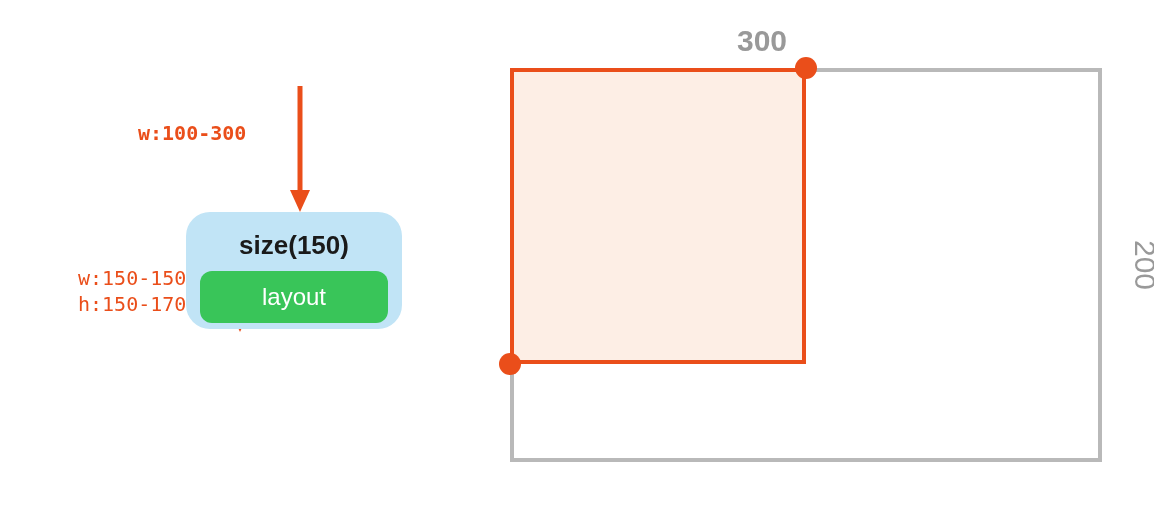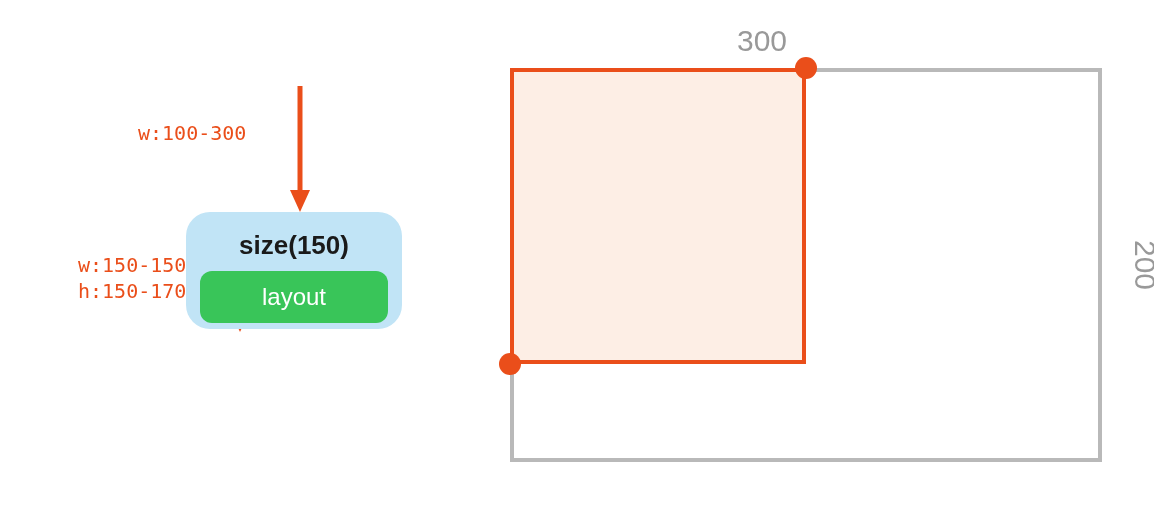--- a/index.html
+++ b/index.html
@@ -16,22 +16,22 @@
     }
 
     
     .constraint-text {
       position: absolute;
       font-family: ui-monospace, Menlo, Consolas, monospace;
       color: #ea4e1a;
       font-size: 20px;
       line-height: 1.3;
     }
-    .constraint-1 { left: 138px; top: 120px; }
-    .constraint-2 { left: 78px;  top: 252px; text-align: center; }
+    .constraint-1 { left: 138px; top: 120px; font-weight: bold; }
+    .constraint-2 { left: 78px;  top: 265px; text-align: center; }
 
     .arrow {
       position: absolute;
     }
     .arrow svg { display:block; }
 
     .arrow-1 { left: 288px; top: 86px;  width: 24px; height: 126px; }
     .arrow-2 { left: 228px; top: 258px; width: 24px; height: 74px; }
 
     .node-card {
@@ -77,21 +77,21 @@
       position: absolute;
       width: 22px; height: 22px;
       background: #ea4e1a;
       border-radius: 50%;
       transform: translate(-50%,-50%);
     }
     .label-top {
       position: absolute;
       font-size: 30px;
       color: #999999;
-      font-weight: 400;
+      font-weight: 700;
       left: 762px; top: 24px;
       transform: translateX(-50%);
     }
     .label-right {
       position: absolute;
       font-size: 30px;
       color: #999999;
       font-weight: 400;
       left: 1120px; top: 265px;
       transform: translateY(-50%) rotate(90deg);

